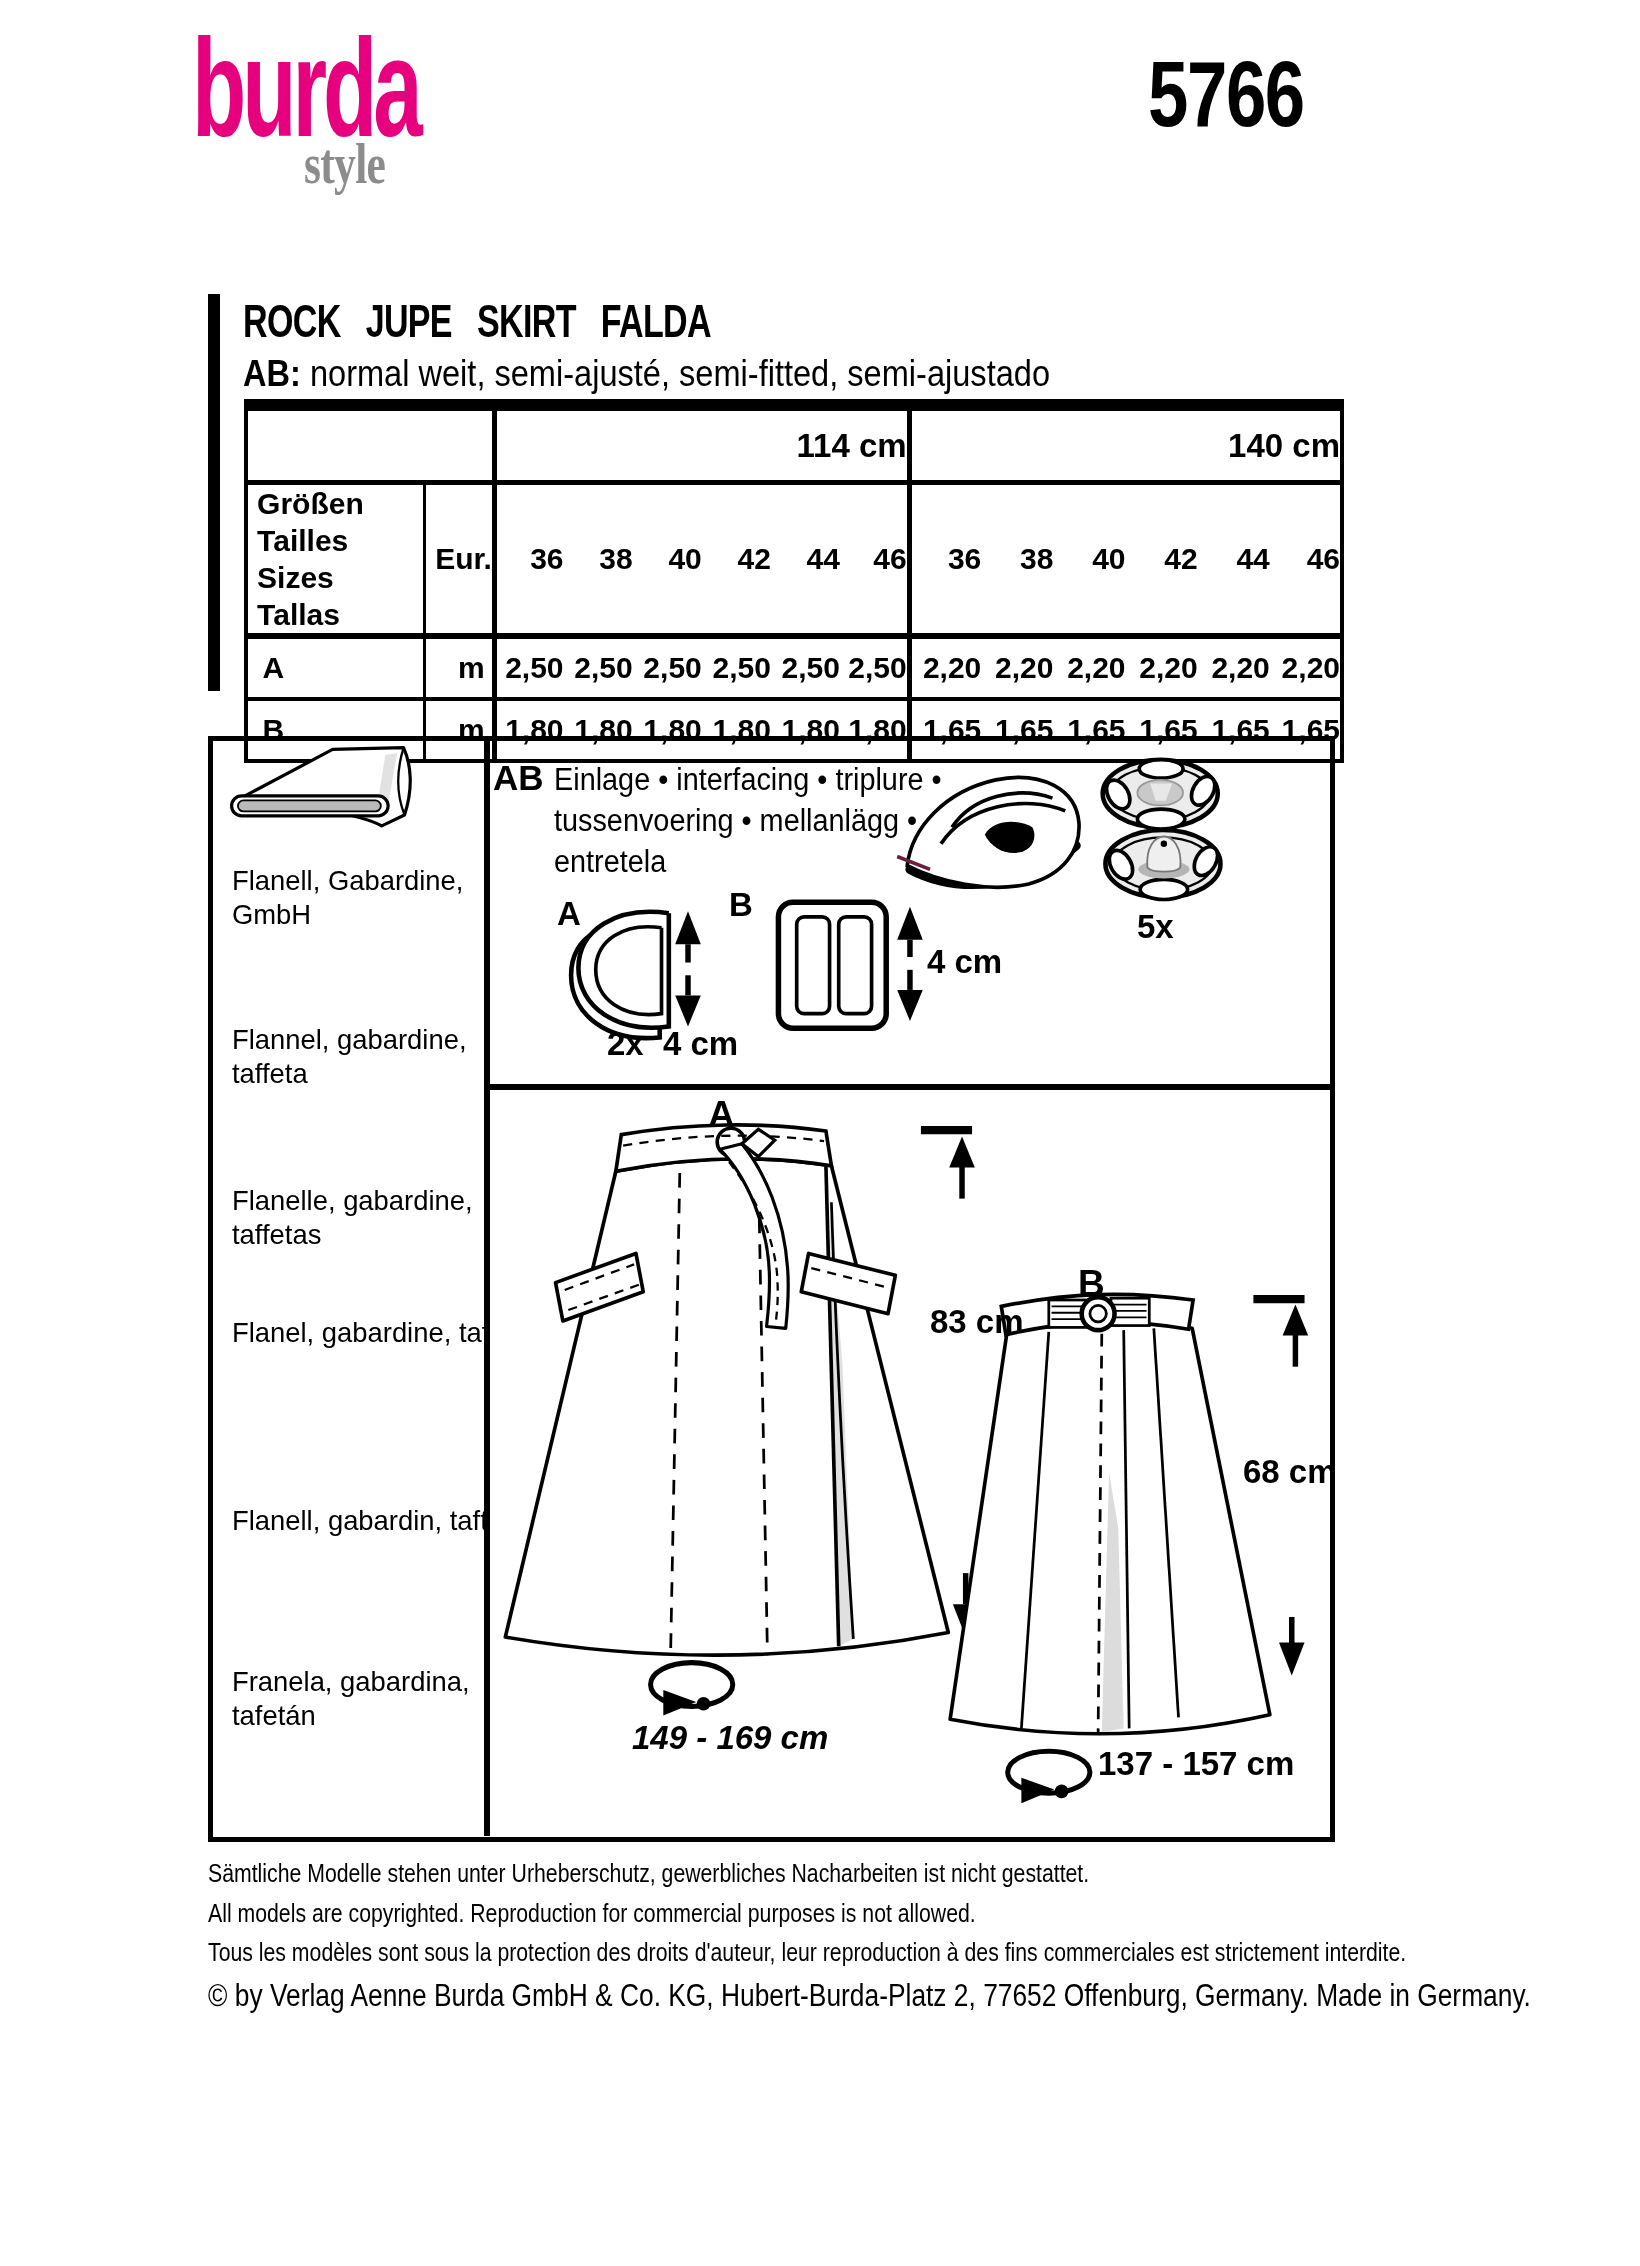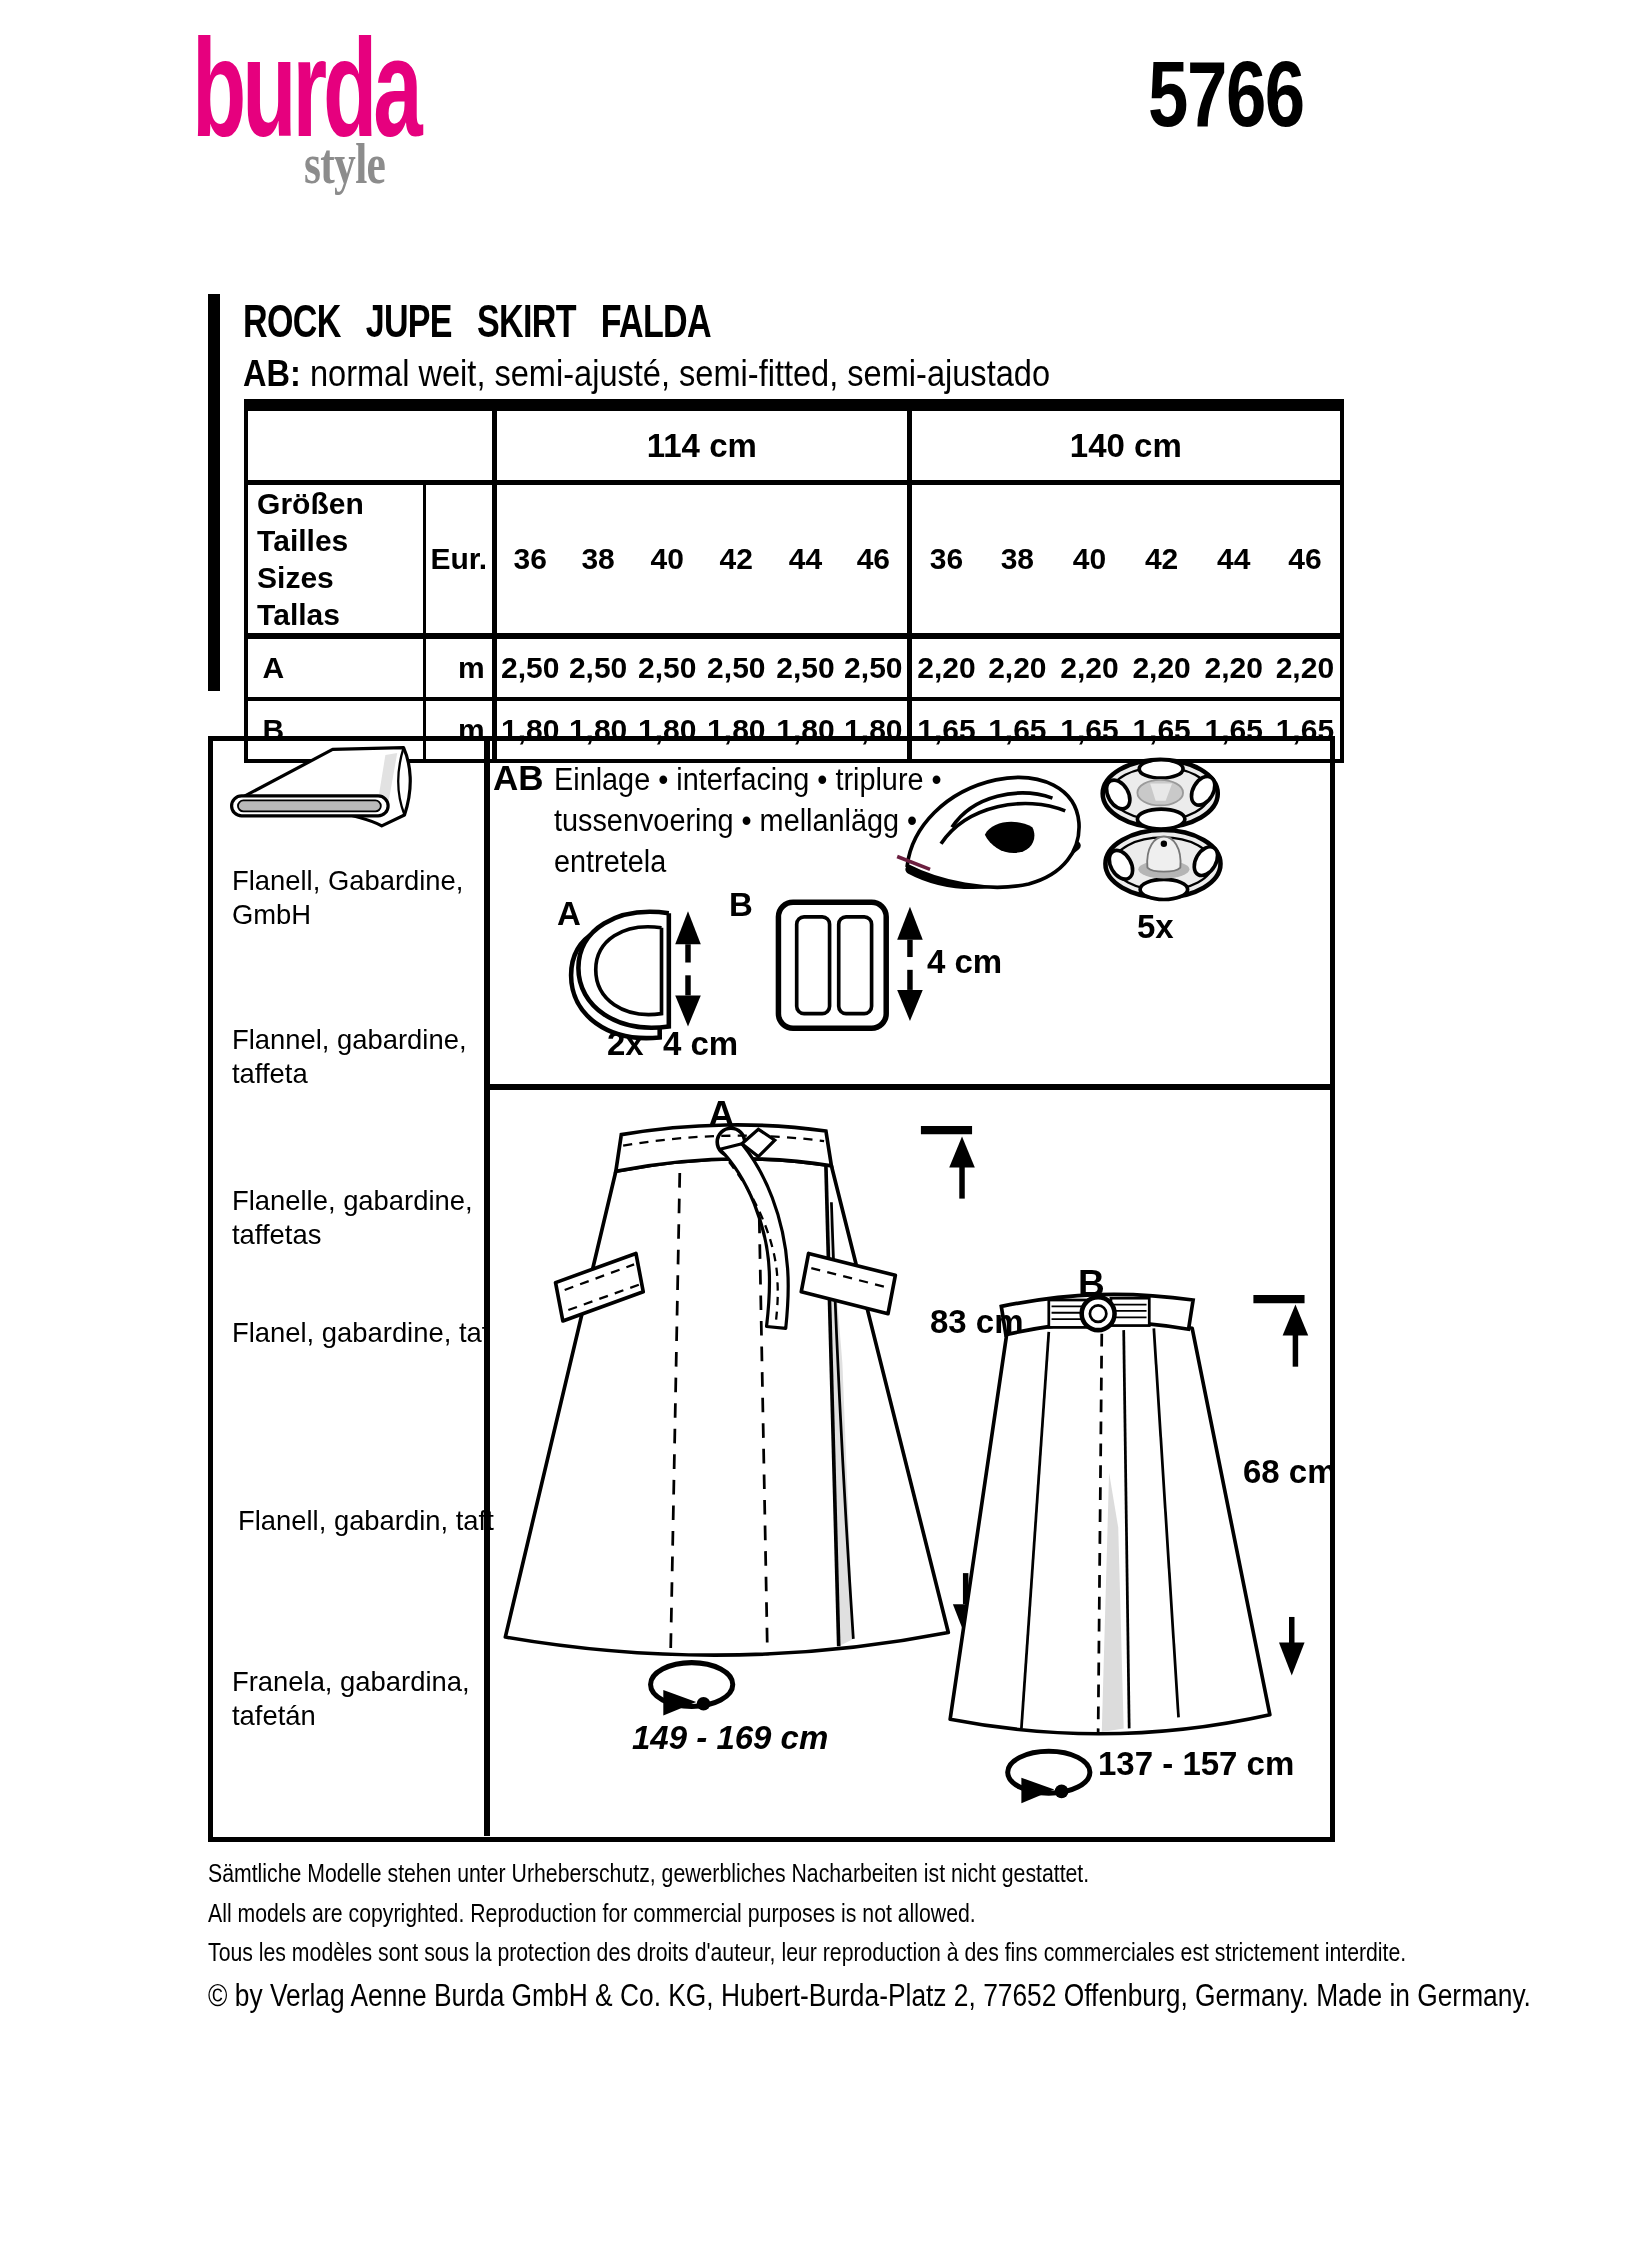--- a/index.html
+++ b/index.html
@@ -12,39 +12,39 @@
   .pattern-number{left:1148px;top:48px;font-size:93px;font-weight:bold;transform:scaleX(.78);transform-origin:left top;letter-spacing:-1.8px;line-height:1;}
 
   
   .title-bar{left:208px;top:294px;width:12px;height:397px;background:#000;}
   .pattern-title{left:243px;top:298px;font-size:46px;font-weight:bold;letter-spacing:-0.9px;word-spacing:22px;transform:scaleX(.74);transform-origin:left top;white-space:nowrap;line-height:1;}
   .pattern-subtitle{left:243px;top:355px;font-size:37px;transform:scaleX(.88);transform-origin:left top;white-space:nowrap;line-height:1;}
   .pattern-subtitle b{font-weight:bold;}
 
   
   table.size-table{position:absolute;left:244px;top:399px;width:1100px;border-collapse:collapse;table-layout:fixed;border:4.6px solid #000;border-top:12.8px solid #000;}
-  .size-table td{font-weight:bold;text-align:center;vertical-align:middle;padding:0;}
+  .size-table td{font-weight:bold;text-align:right;vertical-align:middle;padding:0;}
   .size-table tr.r1 td{border-bottom:5.5px solid #000;height:69px;font-size:33px;}
   .size-table tr.r2 td{border-bottom:6.4px solid #000;height:88px;font-size:30px;}
   .size-table tr.r3 td{border-bottom:4.6px solid #000;height:58px;font-size:30px;}
   .size-table tr.r4 td{height:58px;font-size:30px;}
   .size-table td.eur-col{border-left:3.7px solid #000;border-right:5.5px solid #000;}
   .size-table td.gsep{border-left:5.5px solid #000;}
   .size-table td.rowhdr{text-align:left;padding-left:9.1px;font-size:29px;line-height:37px;word-spacing:11px;}
   .size-table td.rowlabel{text-align:left;padding-left:14.6px;font-size:33px;}
   .size-table td.munit{text-align:right;padding-right:7.3px;}
   .size-table tr.r1 td.empty{border-right:5.5px solid #000;}
 
   
   .main-box{left:208px;top:736px;width:1127px;height:1106px;border:5.5px solid #000;box-sizing:border-box;}
   .divider-v{left:484px;top:741px;width:5.5px;height:1095px;background:#000;}
   .divider-h{left:490px;top:1084px;width:840px;height:5.5px;background:#000;}
 
   .fabric-item{left:232px;width:274px;font-size:27.4px;line-height:34px;}
-  .f1{top:864px;} .f2{top:1023px;} .f3{top:1184px;} .f4{top:1316px;} .f5{top:1504px;margin-left:6px;} .f6{top:1665px;}
+  .f1{top:864px;} .f2{top:1023px;} .f3{top:1184px;} .f4{top:1316px;} .f5{top:1504px;} .f6{top:1665px;}
 
   .ab-label{left:493px;top:758px;font-size:35px;font-weight:bold;}
   .interfacing{left:554px;top:759px;font-size:31px;line-height:41px;transform:scaleX(.93);transform-origin:left top;white-space:nowrap;}
 
   .lbl{font-weight:bold;font-size:33px;line-height:1;}
   .dring-label{left:557px;top:897px;}
   .dring-count{left:559px;top:1027px;margin-left:48px;}
   .dring-size{left:663px;top:1027px;}
   .buckle-label{left:729px;top:888px;}
   .buckle-size{left:927px;top:945px;}

